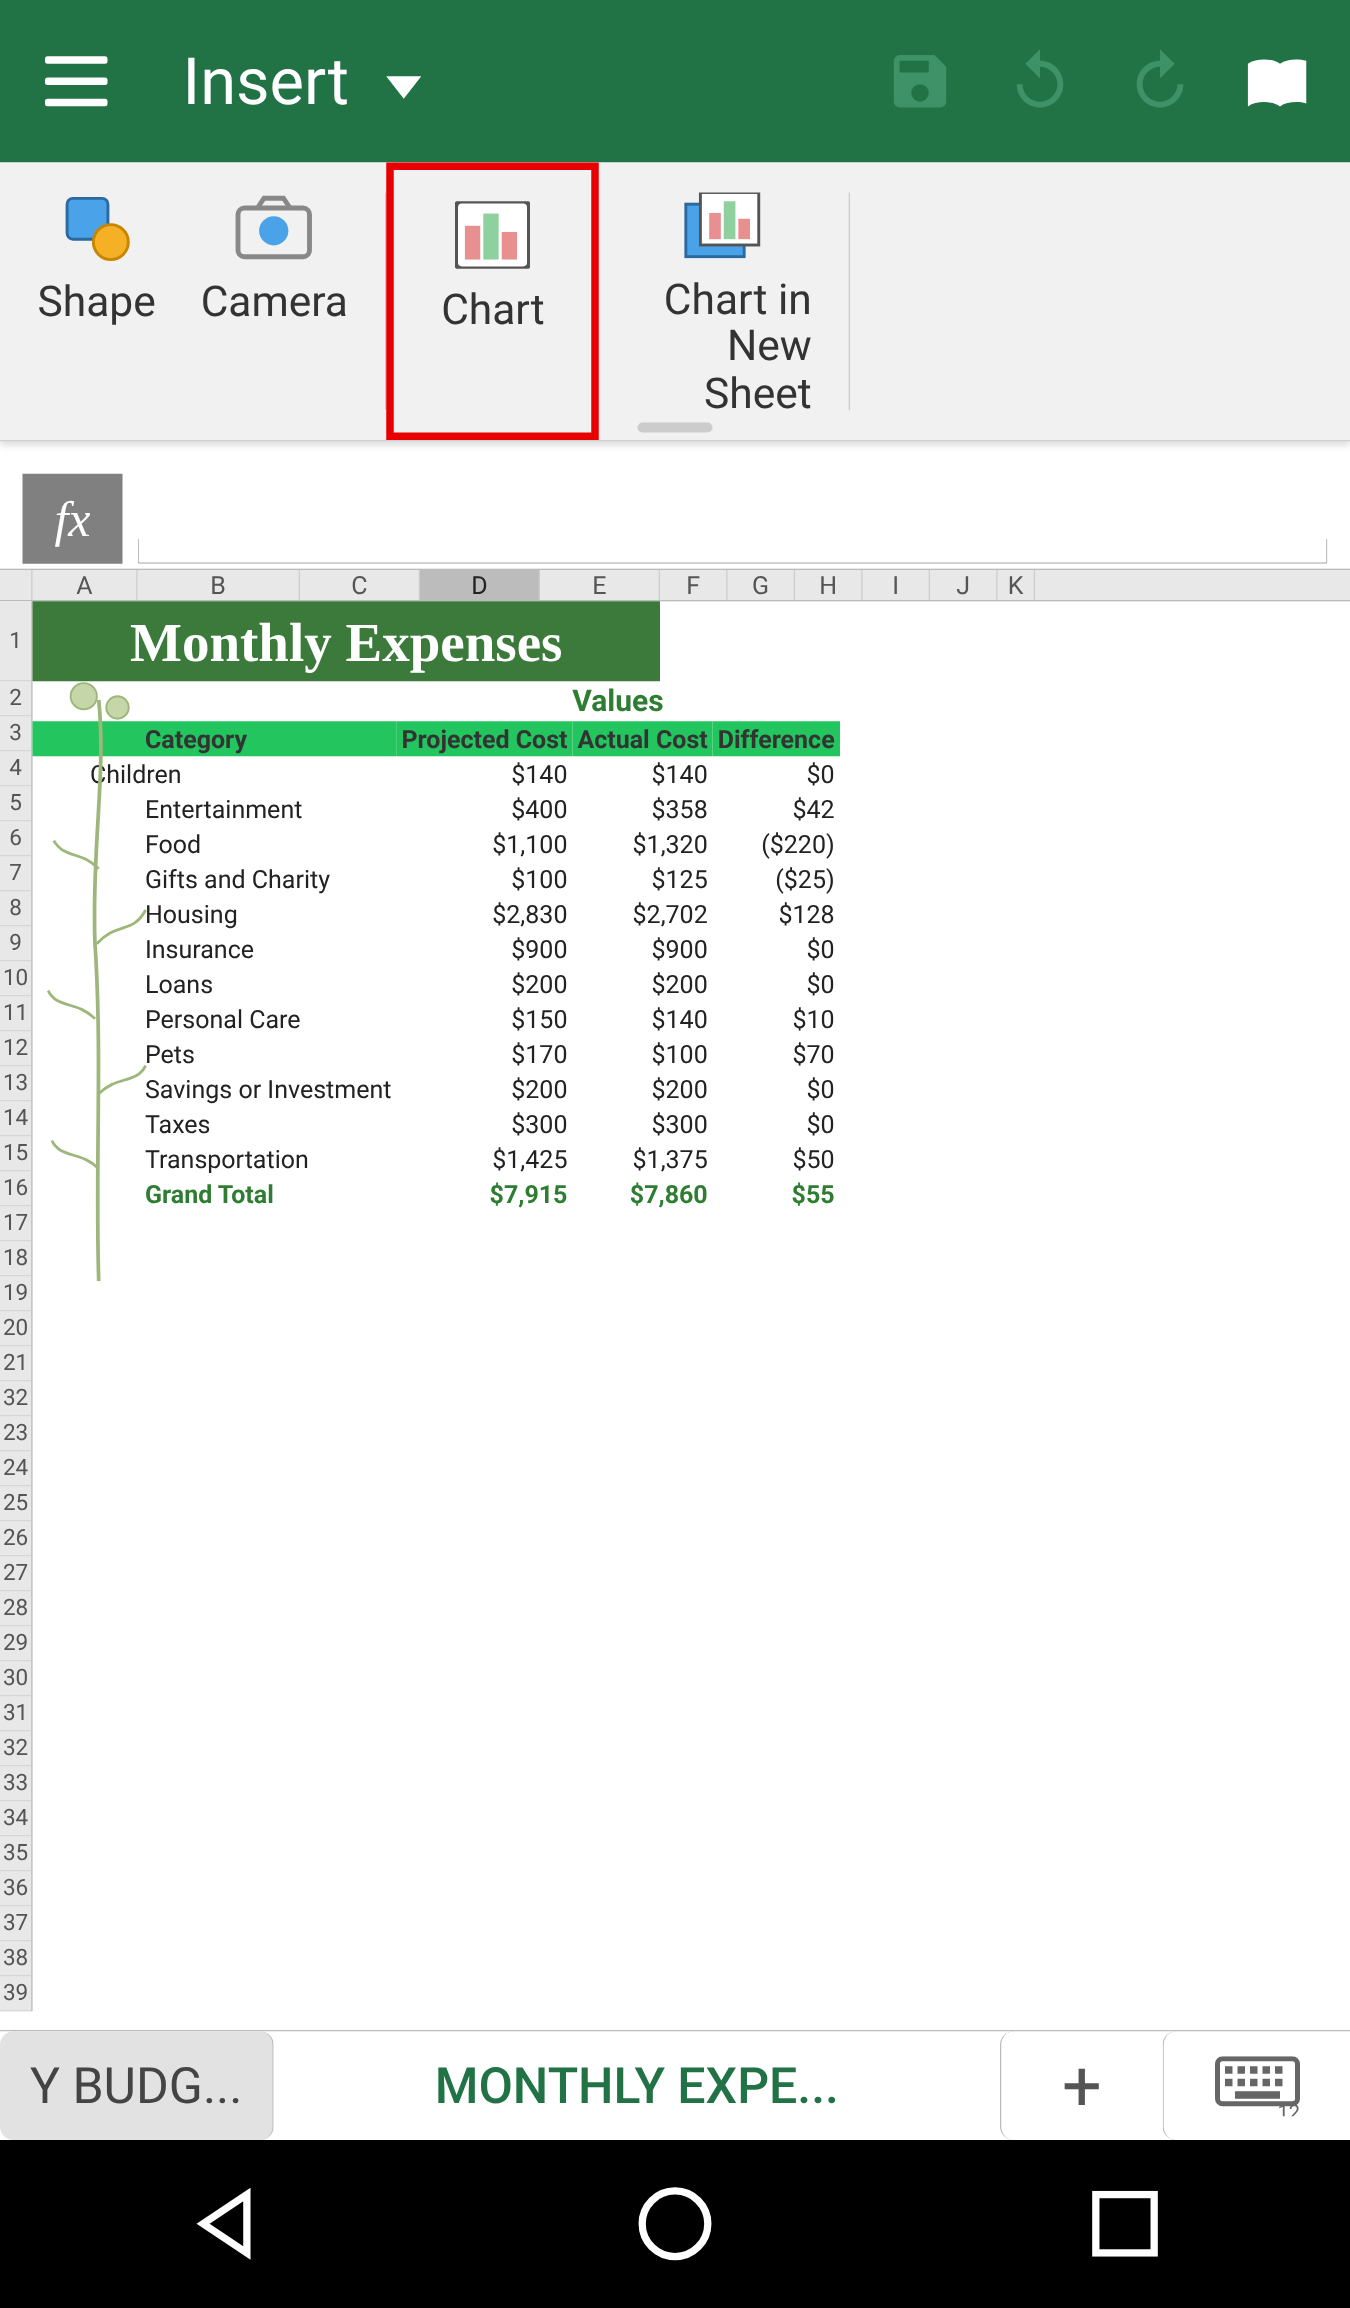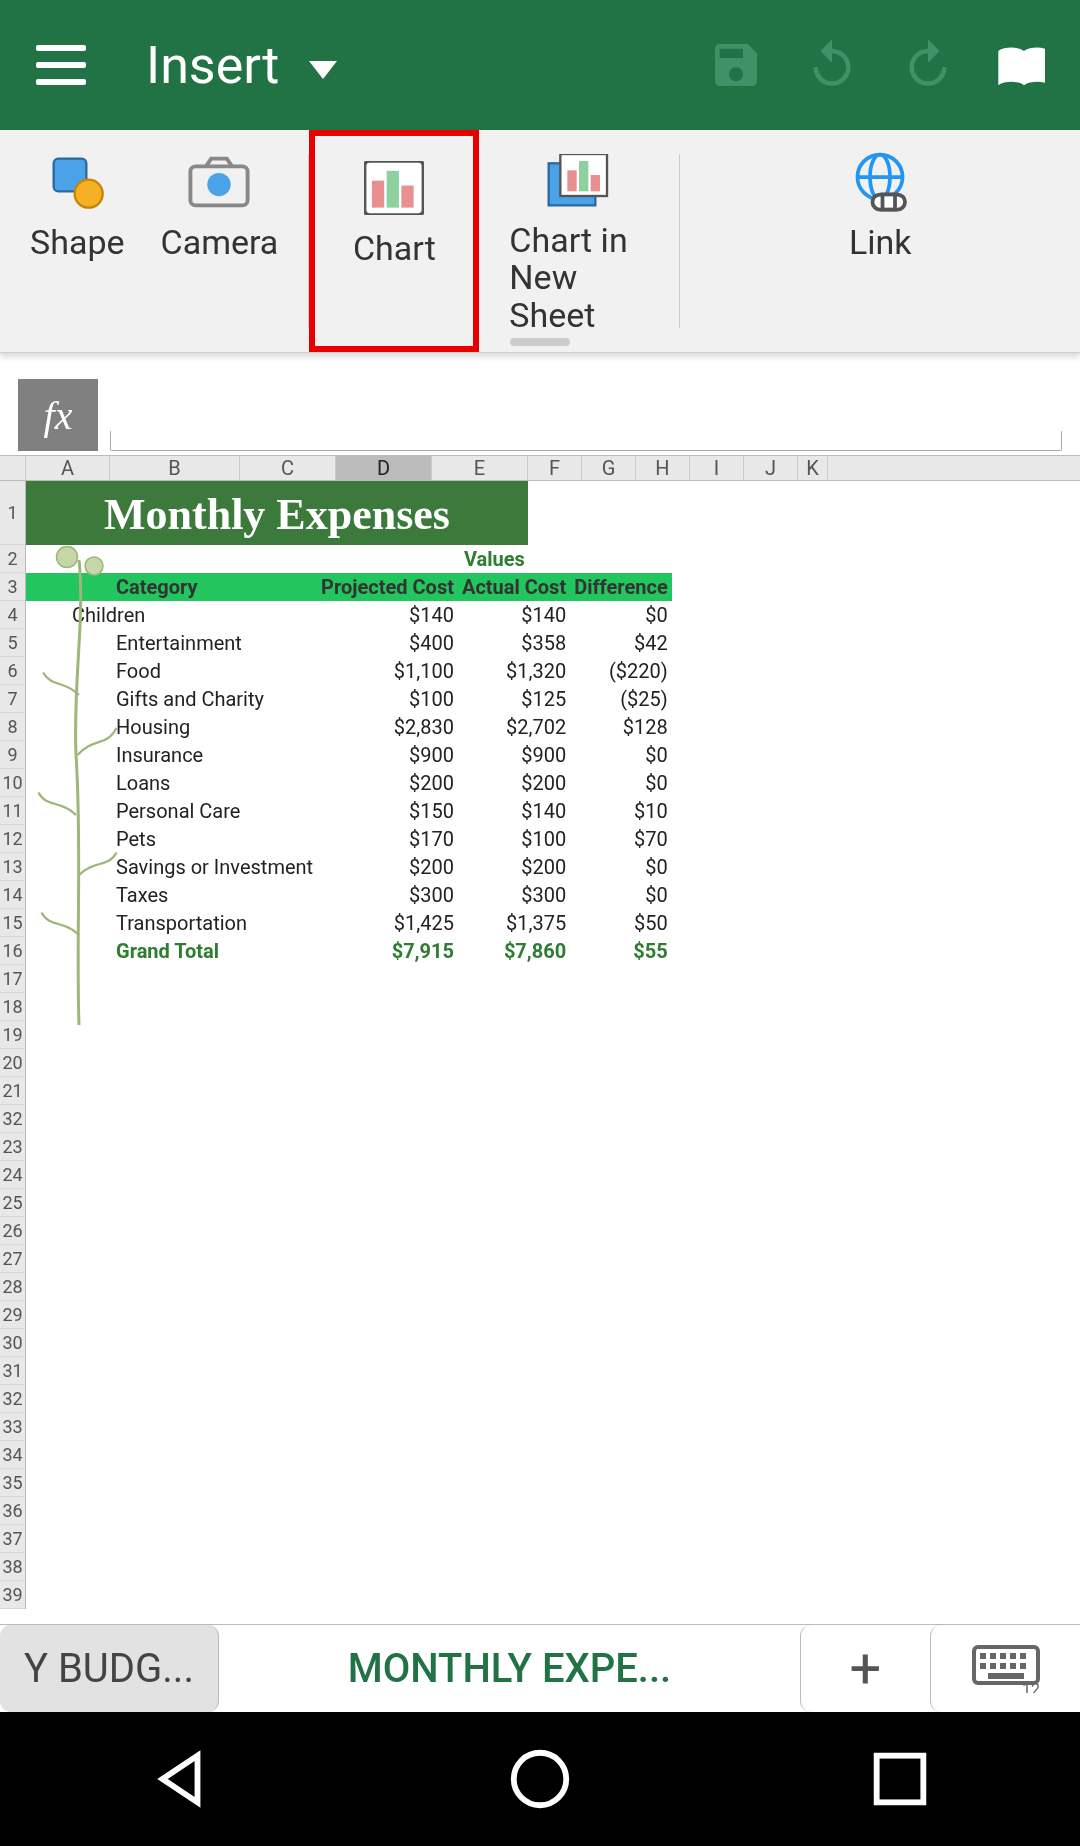--- a/index.html
+++ b/index.html
@@ -36,21 +36,21 @@
 
 .sheet { display:flex; }
 .rownums { width:26px; flex:0 0 26px; background:#e8e8e8; border-right:1px solid #bbb;}
 .rownums div{font-size:18px;color:#555;text-align:center;border-bottom:1px solid #d6d6d6;}
 .rownums div.r1{height:64px;line-height:64px;}
 .rownums div.rn{height:28px;line-height:28px;}
 .cells{flex:1;position:relative;}
 
 .title-banner{background:#3b7a3b;color:#fff;font-family:'Georgia',serif;font-weight:bold;font-size:44px;padding:8px 10px 10px;width:502px;height:64px;text-align:center;}
 
-.values-label{color:#2e7d32;font-weight:bold;font-size:20px;text-align:center;}
+.values-label{color:#2e7d32;font-weight:bold;font-size:24px;text-align:center;}
 .hdr-row td{background:#22c55e;font-weight:bold;font-size:20px;color:#333;padding:3px 4px;}
 table.data{border-collapse:collapse;width:502px;font-size:20px;color:#222;}
 table.data td{padding:2px 4px;height:28px;vertical-align:middle;white-space:nowrap;}
 .num{text-align:right;}
 .total td{color:#2e7d32;font-weight:bold;}
 
 .plant{position:absolute;left:8px;top:64px;width:90px;height:480px;pointer-events:none;}
 
 
 .tabs { position:absolute; bottom:134px; left:0; right:0; height:88px; display:flex; border-top:1px solid #bbb; background:#fff; align-items:stretch; font-size:40px;}
@@ -128,35 +128,23 @@
   <div class="ribbon-item" style="width:200px">
     <div class="ricon">
       <svg width="66" height="56" viewBox="0 0 26 24">
           <rect x="0" y="4" width="20" height="18" fill="#4aa3e8" stroke="#2a6aa0"></rect>
           <rect x="5" y="0" width="20" height="18" fill="#fff" stroke="#555"></rect>
           <rect x="8" y="7" width="4" height="9" fill="#e89090"></rect>
           <rect x="13" y="3" width="4" height="13" fill="#8fd19e"></rect>
           <rect x="18" y="9" width="4" height="7" fill="#e89090"></rect>
         </svg>
     </div>
-    <span style="text-align:left;line-height:1.1">Chart in New Sheet</span>
+    <span style="text-align:right;line-height:1.1">Chart in New Sheet</span>
   </div>
   <div class="ribbon-sep"></div>
-  <div class="ribbon-item" style="flex:1">
-    <div class="ricon">
-      <svg width="64" height="60" viewBox="0 0 24 24">
-          <circle cx="12" cy="10" r="9" fill="none" stroke="#2196f3" stroke-width="1.5"></circle>
-          <ellipse cx="12" cy="10" rx="4" ry="9" fill="none" stroke="#2196f3" stroke-width="1.5"></ellipse>
-          <line x1="3" y1="10" x2="21" y2="10" stroke="#2196f3" stroke-width="1.5"></line>
-          <rect x="9" y="17" width="13" height="6" rx="3" fill="#fff" stroke="#555" stroke-width="1.5"></rect>
-          <rect x="13" y="17" width="5" height="6" fill="#fff" stroke="#555" stroke-width="1.5"></rect>
-        </svg>
-    </div>
-    <span>Link</span>
-  </div>
   <div class="ribbon-handle"></div>
 </div>
 
 <div class="fxrow">
   <div class="fx-btn">fx</div>
   <div class="fx-input"></div>
 </div>
 
 <div class="colhdr">
   <div class="rowhdr-space"></div>

